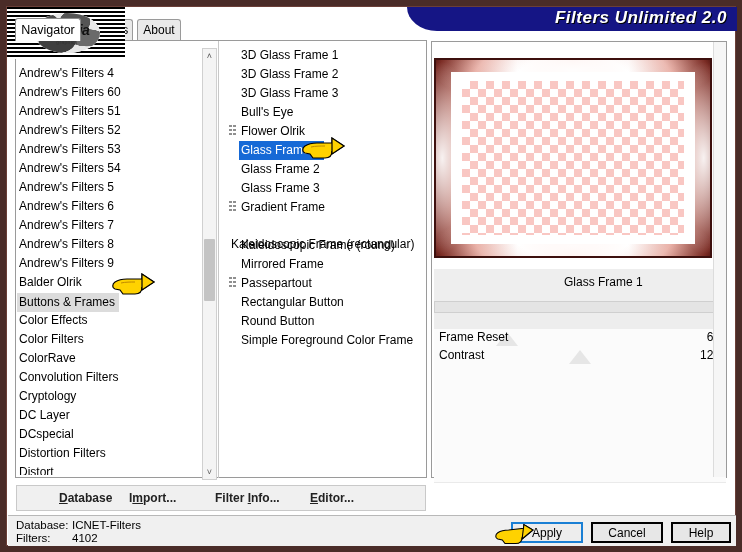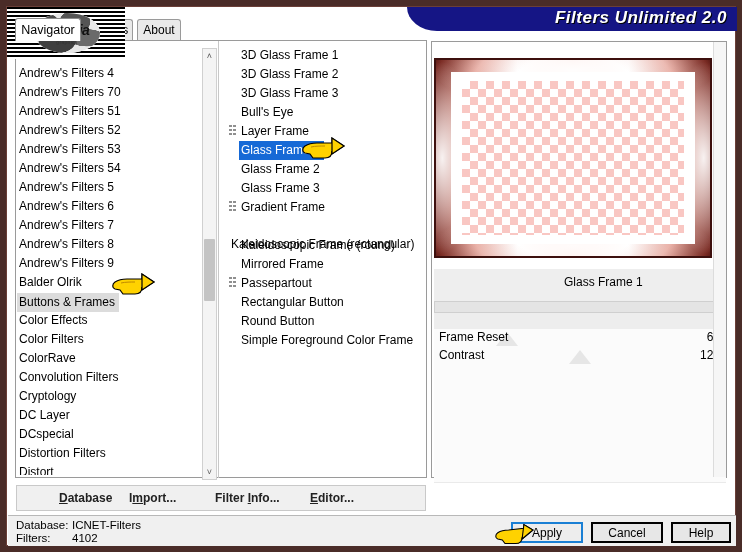--- a/index.html
+++ b/index.html
@@ -316,21 +316,21 @@
     <div id="listsplit"></div>
 
     <div class="listbox" id="list-cat">
         <div class="litem-wrap">
           <div class="litem">Andrew's Filters 49</div>
         </div>
         <div class="litem-wrap">
           <div class="litem">Andrew's Filters 4</div>
         </div>
         <div class="litem-wrap">
-          <div class="litem">Andrew's Filters 70</div>
+          <div class="litem">Andrew's Filters 60</div>
         </div>
         <div class="litem-wrap">
           <div class="litem">Andrew's Filters 51</div>
         </div>
         <div class="litem-wrap">
           <div class="litem">Andrew's Filters 52</div>
         </div>
         <div class="litem-wrap">
           <div class="litem">Andrew's Filters 53</div>
         </div>
@@ -388,21 +388,21 @@
       <div class="sb-arrow sb-up">˄</div>
       <div class="sb-thumb" style="top:190px;height:62px;"></div>
       <div class="sb-arrow sb-dn">˅</div>
     </div>
 
     <div class="listbox" id="list-fil">
         <div class="litem-wrap"><span class="nomark"></span><span class="litem" style="display: inline-block;">3D Glass Frame 1</span></div>
         <div class="litem-wrap"><span class="nomark"></span><span class="litem" style="display: inline-block;">3D Glass Frame 2</span></div>
         <div class="litem-wrap"><span class="nomark"></span><span class="litem" style="display: inline-block;">3D Glass Frame 3</span></div>
         <div class="litem-wrap"><span class="nomark"></span><span class="litem" style="display: inline-block;">Bull's Eye</span></div>
-        <div class="litem-wrap"><span class="mark"></span><span class="litem" style="display: inline-block;">Layer Frame</span></div>
+        <div class="litem-wrap"><span class="mark"></span><span class="litem" style="display: inline-block;">Flower Olrik</span></div>
         <div class="litem-wrap"><span class="nomark"></span><span class="litem sel-blue" style="display: inline-block;">Glass Frame 1</span></div>
         <div class="litem-wrap"><span class="nomark"></span><span class="litem" style="display: inline-block;">Glass Frame 2</span></div>
         <div class="litem-wrap"><span class="nomark"></span><span class="litem" style="display: inline-block;">Glass Frame 3</span></div>
         <div class="litem-wrap"><span class="mark"></span><span class="litem" style="display: inline-block;">Gradient Frame</span></div>
         <div class="litem-wrap"><span class="nomark"></span><span class="litem" style="display: inline-block;">Kaleidoscopic Frame (rectangular)</span></div>
         <div class="litem-wrap"><span class="nomark"></span><span class="litem" style="display: inline-block;">Kaleidoscopic Frame (round)</span></div>
         <div class="litem-wrap"><span class="nomark"></span><span class="litem" style="display: inline-block;">Mirrored Frame</span></div>
         <div class="litem-wrap"><span class="mark"></span><span class="litem" style="display: inline-block;">Passepartout</span></div>
         <div class="litem-wrap"><span class="nomark"></span><span class="litem" style="display: inline-block;">Rectangular Button</span></div>
         <div class="litem-wrap"><span class="nomark"></span><span class="litem" style="display: inline-block;">Round Button</span></div>

